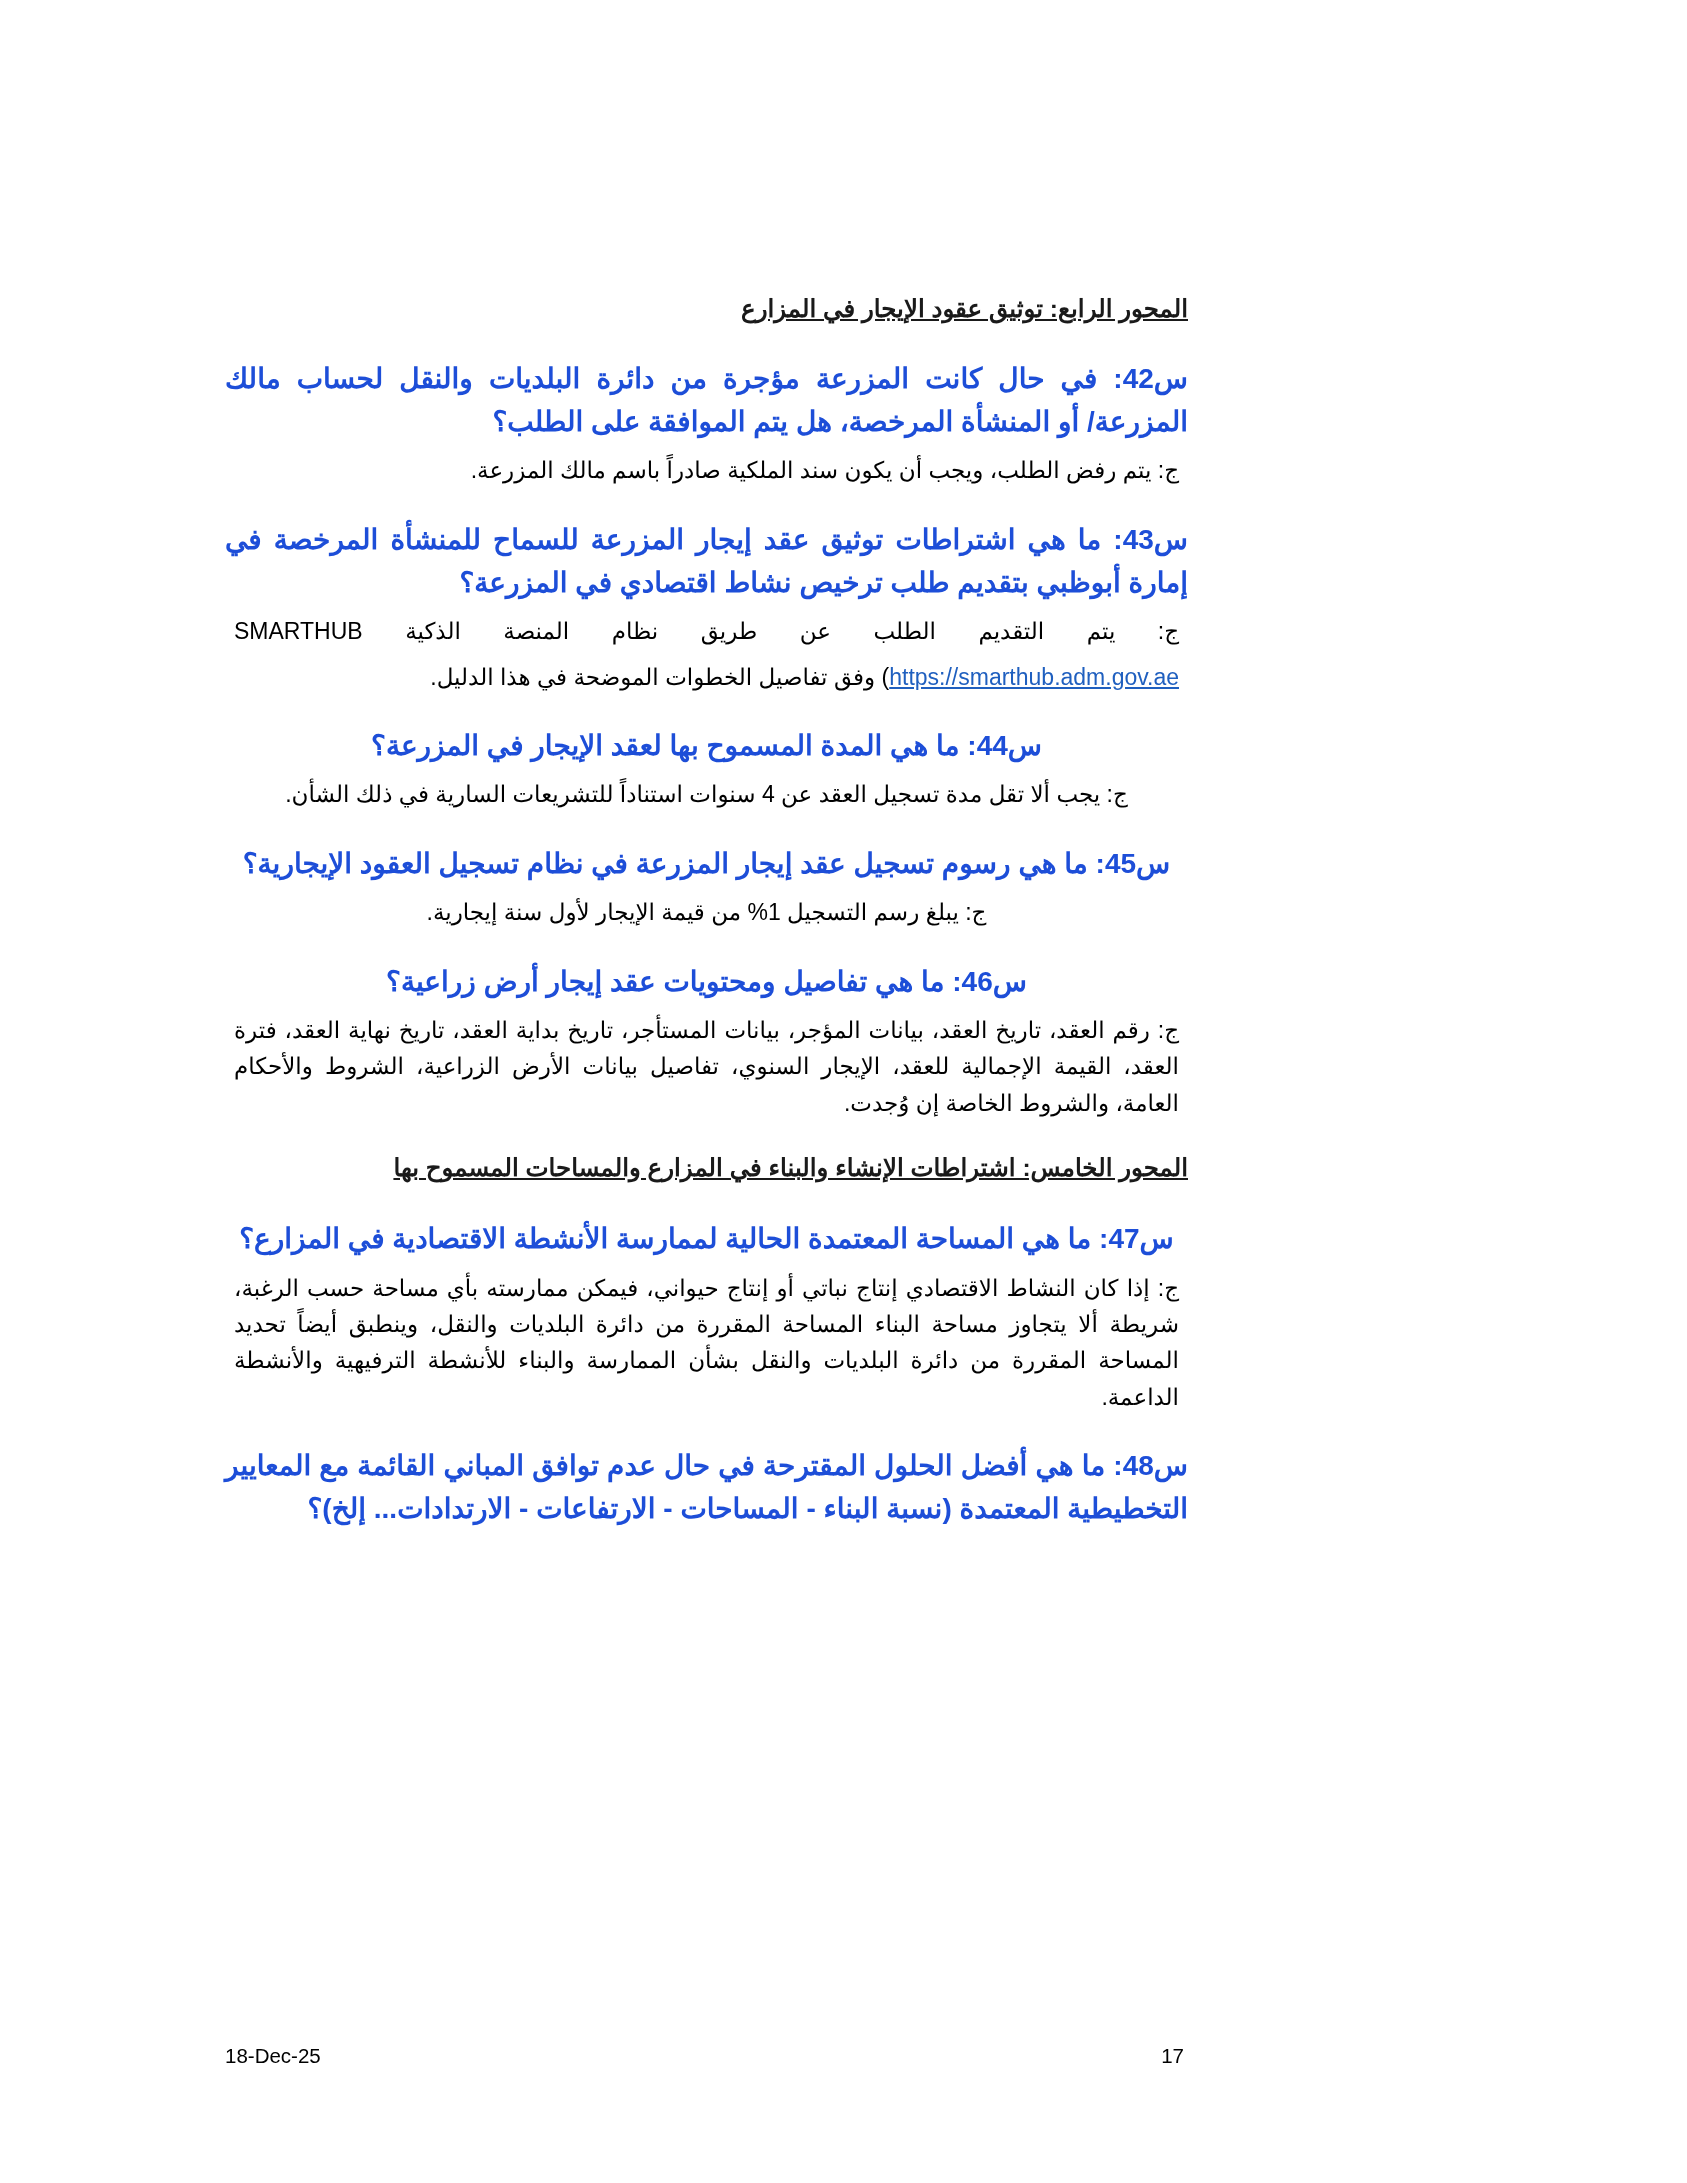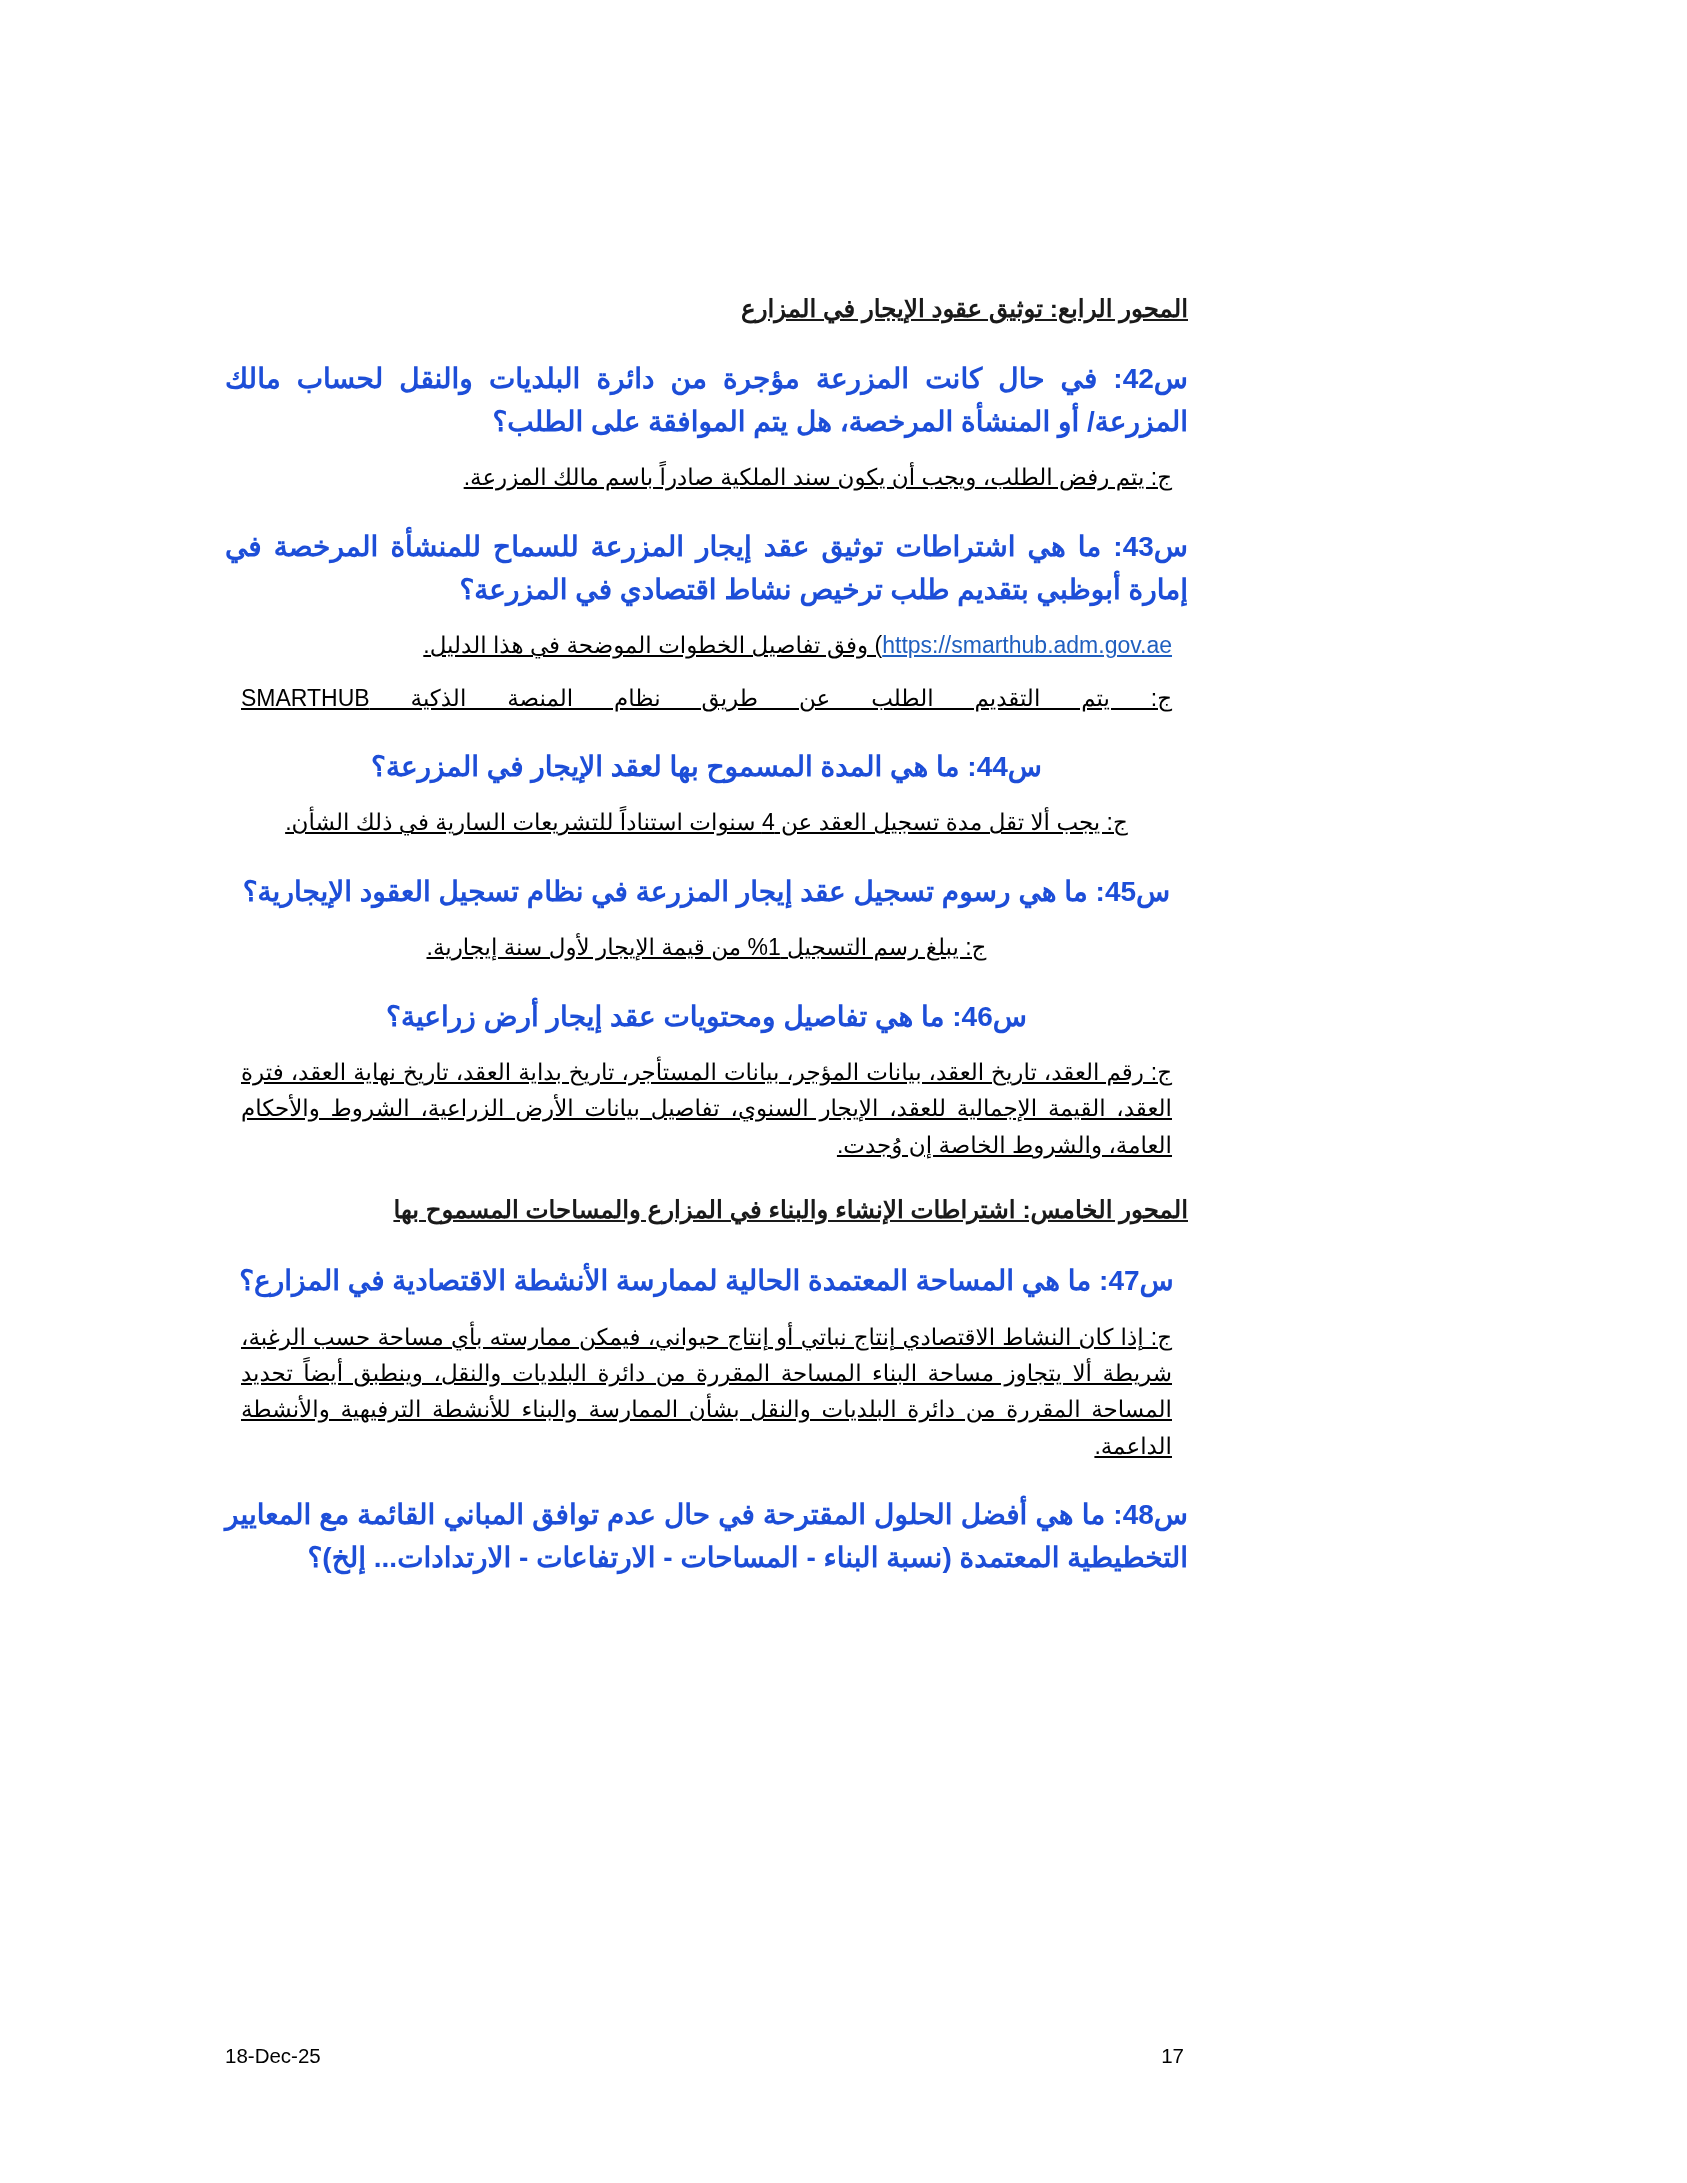--- a/index.html
+++ b/index.html
@@ -58,24 +58,23 @@
     text-align-last: right;
   }
   .question.centered {
     text-align: center;
     text-align-last: center;
   }
   .answer {
     font-size: 23px;
     color: #000000;
     line-height: 1.58;
-    margin: 16px;
+    margin: 9px;
     text-align: justify;
     text-align-last: right;
-    text-decoration: underline;
   }
   .answer.right {
     text-align: right;
     text-align-last: right;
   }
   .answer.stretch {
     text-align: justify;
     text-align-last: justify;
   }
   .ltr-inline {
@@ -119,22 +118,22 @@
 
     <div class="section-heading">المحور الرابع: توثيق عقود الإيجار في المزارع</div>
 
     <div class="qa-block">
       <p class="question">س42: في حال كانت المزرعة مؤجرة من دائرة البلديات والنقل لحساب مالك المزرعة/ أو المنشأة المرخصة، هل يتم الموافقة على الطلب؟</p>
       <p class="answer right">ج: يتم رفض الطلب، ويجب أن يكون سند الملكية صادراً باسم مالك المزرعة.</p>
     </div>
 
     <div class="qa-block">
       <p class="question">س43: ما هي اشتراطات توثيق عقد إيجار المزرعة للسماح للمنشأة المرخصة في إمارة أبوظبي بتقديم طلب ترخيص نشاط اقتصادي في المزرعة؟</p>
+      <p class="answer stretch">ج: يتم التقديم الطلب عن طريق نظام المنصة الذكية SMARTHUB</p>
       <p class="answer right"><span class="ltr-inline"><a class="link" href="#">https://smarthub.adm.gov.ae</a></span><span>) وفق تفاصيل الخطوات الموضحة في هذا الدليل.</span></p>
-      <p class="answer stretch">ج: يتم التقديم الطلب عن طريق نظام المنصة الذكية SMARTHUB</p>
     </div>
 
     <div class="qa-block">
       <p class="question centered">س44: ما هي المدة المسموح بها لعقد الإيجار في المزرعة؟</p>
       <p class="answer" style="text-align:center; text-align-last:center;">ج: يجب ألا تقل مدة تسجيل العقد عن 4 سنوات استناداً للتشريعات السارية في ذلك الشأن.</p>
     </div>
 
     <div class="qa-block">
       <p class="question centered">س45: ما هي رسوم تسجيل عقد إيجار المزرعة في نظام تسجيل العقود الإيجارية؟</p>
       <p class="answer" style="text-align:center; text-align-last:center;">ج: يبلغ رسم التسجيل 1% من قيمة الإيجار لأول سنة إيجارية.</p>

